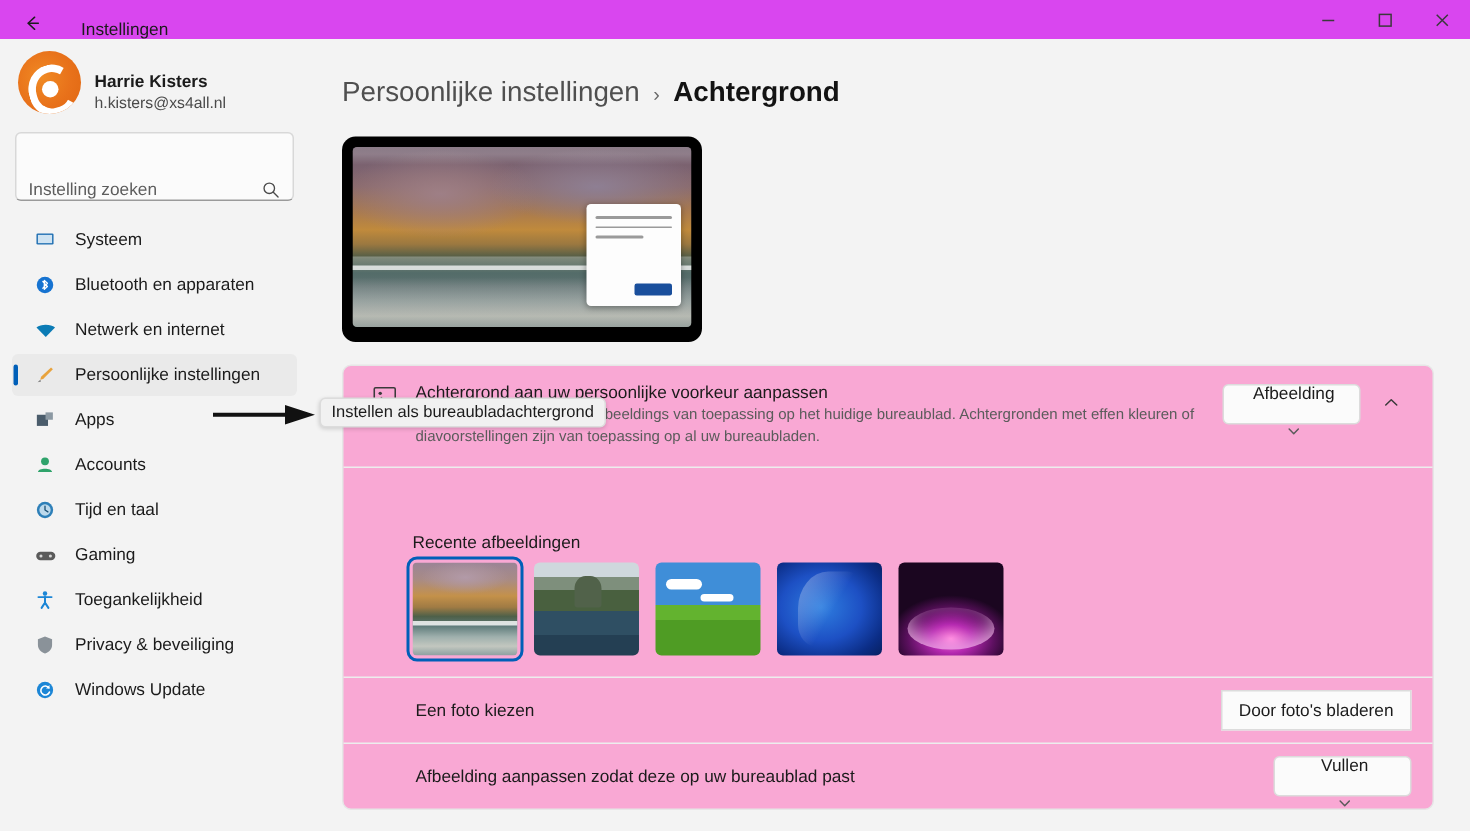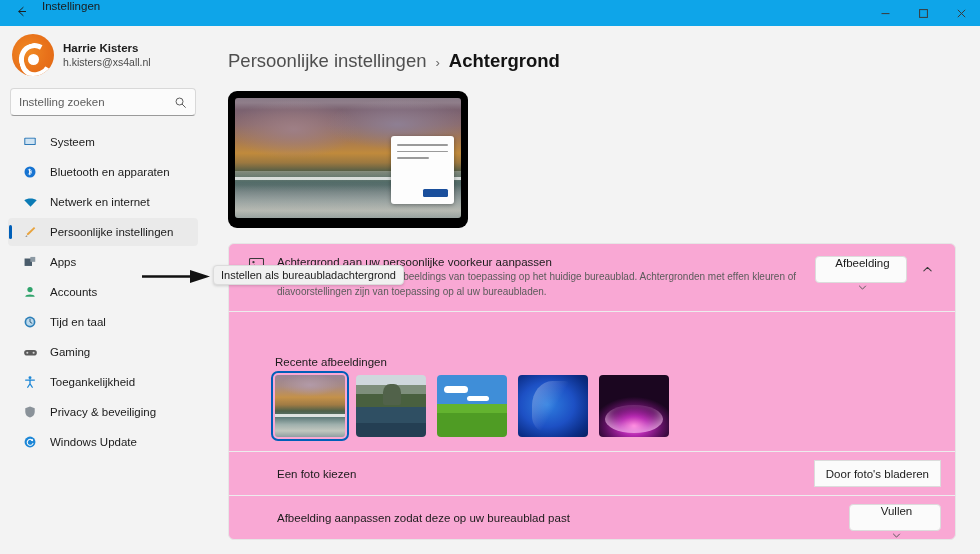--- a/index.html
+++ b/index.html
@@ -6,59 +6,59 @@
   html, body {
     width: 980px; height: 554px;
     font-family: "Liberation Sans", sans-serif;
     background: #f3f3f3;
     overflow: hidden;
     color: #1b1b1b;
   }
   .window { width: 980px; height: 554px; position: relative; background: #f3f3f3; display: flex; flex-direction: column; }
 
   
-  .titlebar { height: 26px; display: flex; align-items: flex-start; flex: 0 0 26px; background: #0ea5e9; }
+  .titlebar { height: 26px; display: flex; align-items: flex-end; flex: 0 0 26px; background: #d946ef; gap: 12px; }
   .back-btn {
     width: 30px; height: 22px; margin-left: 6px;
     display: flex; align-items: center; justify-content: center;
     font-size: 13px; color: #1b1b1b; border-radius: 4px;
   }
   .title-text { font-size: 11.5px; color: #1b1b1b; margin-left: 6px; }
   .caption-btns { margin-left: auto; display: flex; height: 26px; }
   .cap { width: 38px; height: 26px; display: flex; align-items: center; justify-content: center; color: #3a3a3a; }
   .cap svg { display: block; }
 
   
   .body { flex: 1; display: flex; min-height: 0; }
 
   
   .sidebar { width: 206px; flex: 0 0 206px; background: #f3f3f3; padding: 0 8px; position: relative; }
-  .profile { display: flex; align-items: center; padding: 6px 4px 8px 4px; margin-top: 2px; }
+  .profile { display: flex; align-items: flex-end; padding: 6px 4px 8px 4px; margin-top: 2px; }
   .avatar {
     width: 42px; height: 42px; border-radius: 50%;
     background: radial-gradient(circle at 38% 42%, #f08a24 0%, #e8711a 55%, #df6611 100%);
     position: relative; overflow: hidden; flex: 0 0 42px;
   }
   .avatar::before {
     content: ""; position: absolute; left: 7px; top: 9px; width: 22px; height: 24px;
     border: 5px solid #fff; border-radius: 50% 50% 45% 45%; border-right-color: transparent;
     transform: rotate(-16deg);
   }
   .avatar::after {
     content: ""; position: absolute; left: 16px; top: 20px; width: 11px; height: 11px;
     background: #fff; border-radius: 50%;
   }
   .profile-meta { margin-left: 9px; line-height: 1.25; }
   .profile-name { font-size: 11.5px; font-weight: bold; color: #1b1b1b; }
   .profile-mail { font-size: 10.5px; color: #4a4a4a; margin-top: 1px; }
 
   .search-wrap { padding: 0 2px; margin-top: 4px; }
   .search-box {
-    height: 28px; background: #fbfbfb; border: 1px solid #d8d8d8; border-bottom-color: #9a9a9a;
-    border-radius: 4px; display: flex; align-items: center; padding: 0 8px;
+    height: 46px; background: #fbfbfb; border: 1px solid #d8d8d8; border-bottom-color: #9a9a9a;
+    border-radius: 4px; display: flex; align-items: flex-end; padding: 0 8px;
   }
   .search-box input {
     flex: 1; border: none; outline: none; background: transparent;
     font-family: "Liberation Sans", sans-serif; font-size: 11.5px; color: #1b1b1b;
   }
   .search-box input::placeholder { color: #5d5d5d; }
   .search-icon { color: #4a4a4a; display: flex; }
 
   .nav { margin-top: 12px; }
   .nav-item {

